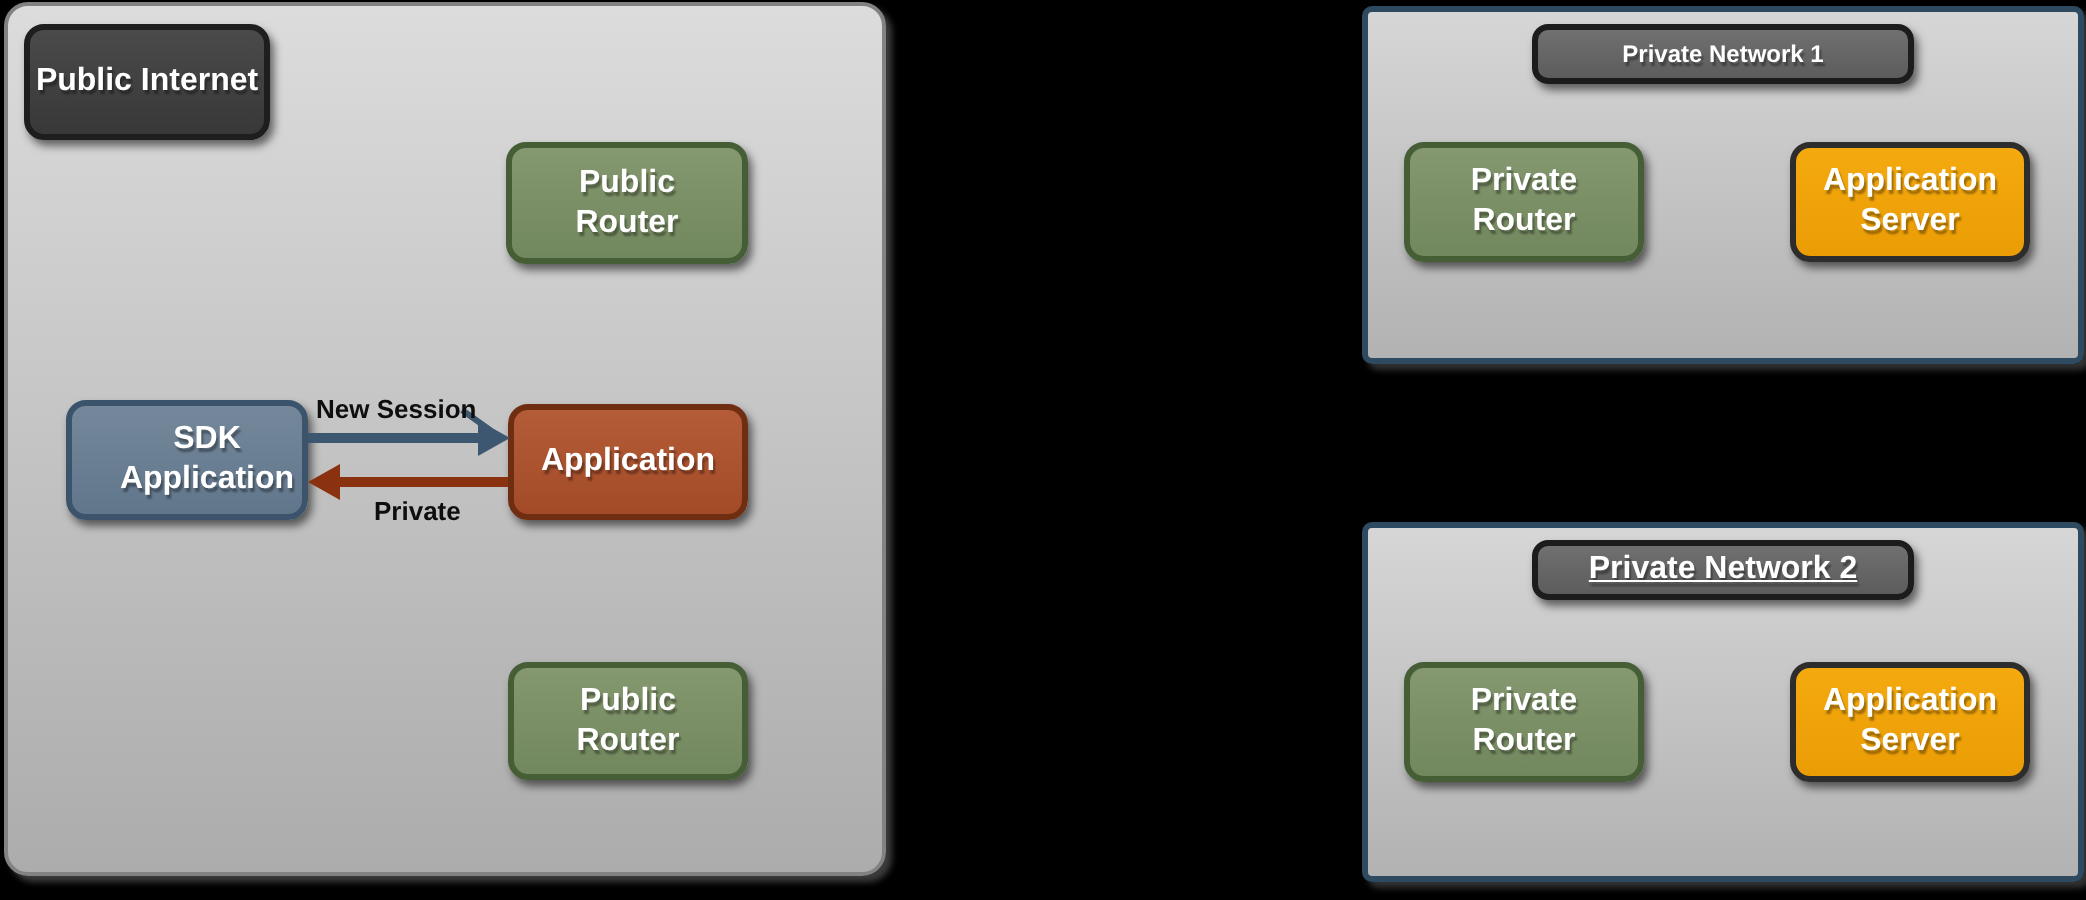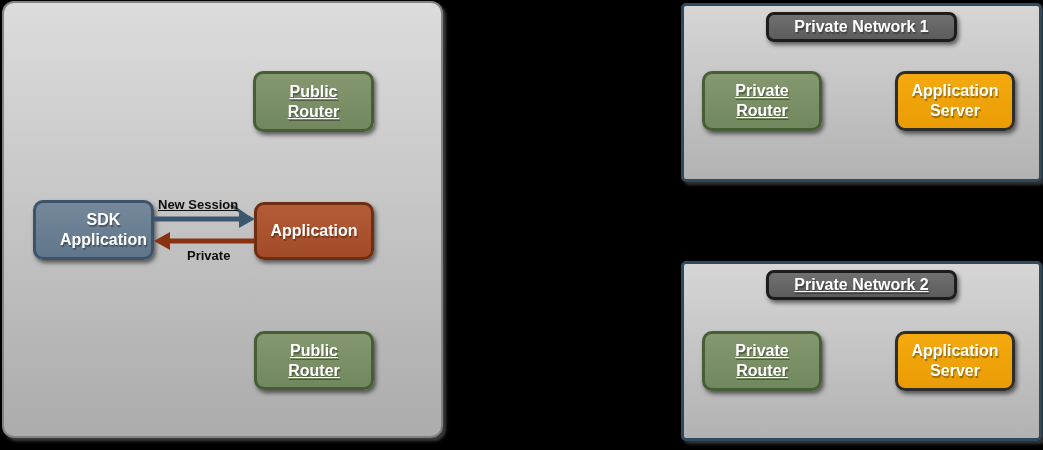--- a/index.html
+++ b/index.html
@@ -44,21 +44,21 @@
     font-weight: bold;
     font-size: 16px;
     line-height: 20px;
     white-space: pre-line;
     border-radius: 10px;
     border: 3px solid #000;
     text-shadow: 1px 2px 1px rgba(0,0,0,0.35);
     box-shadow: 2px 3px 4px rgba(0,0,0,0.55);
   }
   .node.dark   { background: linear-gradient(#4a4a4a,#383838); border-color: #1e1e1e; }
-  .node.green  { background: linear-gradient(#85986f,#71875d); border-color: #455e36; text-decoration: underline; }
+  .node.green  { background: linear-gradient(#85986f,#71875d); border-color: #455e36; }
   .node.slate  { background: linear-gradient(#75889b,#60768b); border-color: #3b546b; padding-left: 20px; }
   .node.rust   { background: linear-gradient(#b45b37,#a34b28); border-color: #6f2e11; }
   .node.orange { background: linear-gradient(#f4aa0f,#ea9c04); border-color: #2d2d2d; }
   .node.title-badge {
     background: linear-gradient(#707070,#5c5c5c);
     border-color: #1c1c1c;
     border-radius: 8px;
     white-space: nowrap;
     height: 30px;
   }
@@ -72,20 +72,21 @@
   }
   svg.arrows { position: absolute; left: 0; top: 0; }
 </style>
 </head>
 <body>
 
 <div class="canvas">
 
   <div class="zone public-zone">
 
+    <div class="node dark" style="left:8px; top:9px; width:123px; height:58px;">Public Internet</div>
 
     <div class="node green" style="left:249px; top:68px; width:121px; height:61px;">Public
 Router</div>
 
     <div class="node slate" style="left:29px; top:197px; width:121px; height:60px;">SDK
 Application</div>
 
     <div class="node rust" style="left:250px; top:199px; width:120px; height:58px;">Application</div>
 
     <div class="node green" style="left:250px; top:328px; width:120px; height:59px;">Public
@@ -94,27 +95,27 @@
     <svg class="arrows" width="437" height="433" viewBox="0 0 437 433">
 
       <line x1="150" y1="216" x2="238" y2="216" stroke="#3d5770" stroke-width="5"></line>
       <line x1="227" y1="202" x2="241" y2="212" stroke="#3d5770" stroke-width="3"></line>
       <polygon points="251,216 235,207 235,225" fill="#3d5770"></polygon>
 
       <line x1="163" y1="238" x2="250" y2="238" stroke="#8a3110" stroke-width="5"></line>
       <polygon points="150,238 166,229 166,247" fill="#8a3110"></polygon>
     </svg>
 
-    <div class="arrow-label" style="left:154px; top:194px;text-decoration:underline;">New Session</div>
+    <div class="arrow-label" style="left:154px; top:194px;">New Session</div>
 
     <div class="arrow-label" style="left:183px; top:245px;">Private</div>
   </div>
 
   <div class="zone private-zone pn1">
-    <div class="node title-badge" style="left:82px; top:6px; width:191px; font-size:16px;">Private Network 1</div>
+    <div class="node title-badge" style="left:82px; top:6px; width:191px; font-size:12px;">Private Network 1</div>
 
     <div class="node green" style="left:18px; top:65px; width:120px; height:60px;">Private
 Router</div>
 
     <div class="node orange" style="left:211px; top:65px; width:120px; height:60px;">Application
 Server</div>
   </div>
 
   <div class="zone private-zone pn2">
     <div class="node title-badge" style="left:82px; top:6px; width:191px; font-size:16px;text-decoration:underline;">Private Network 2</div>

